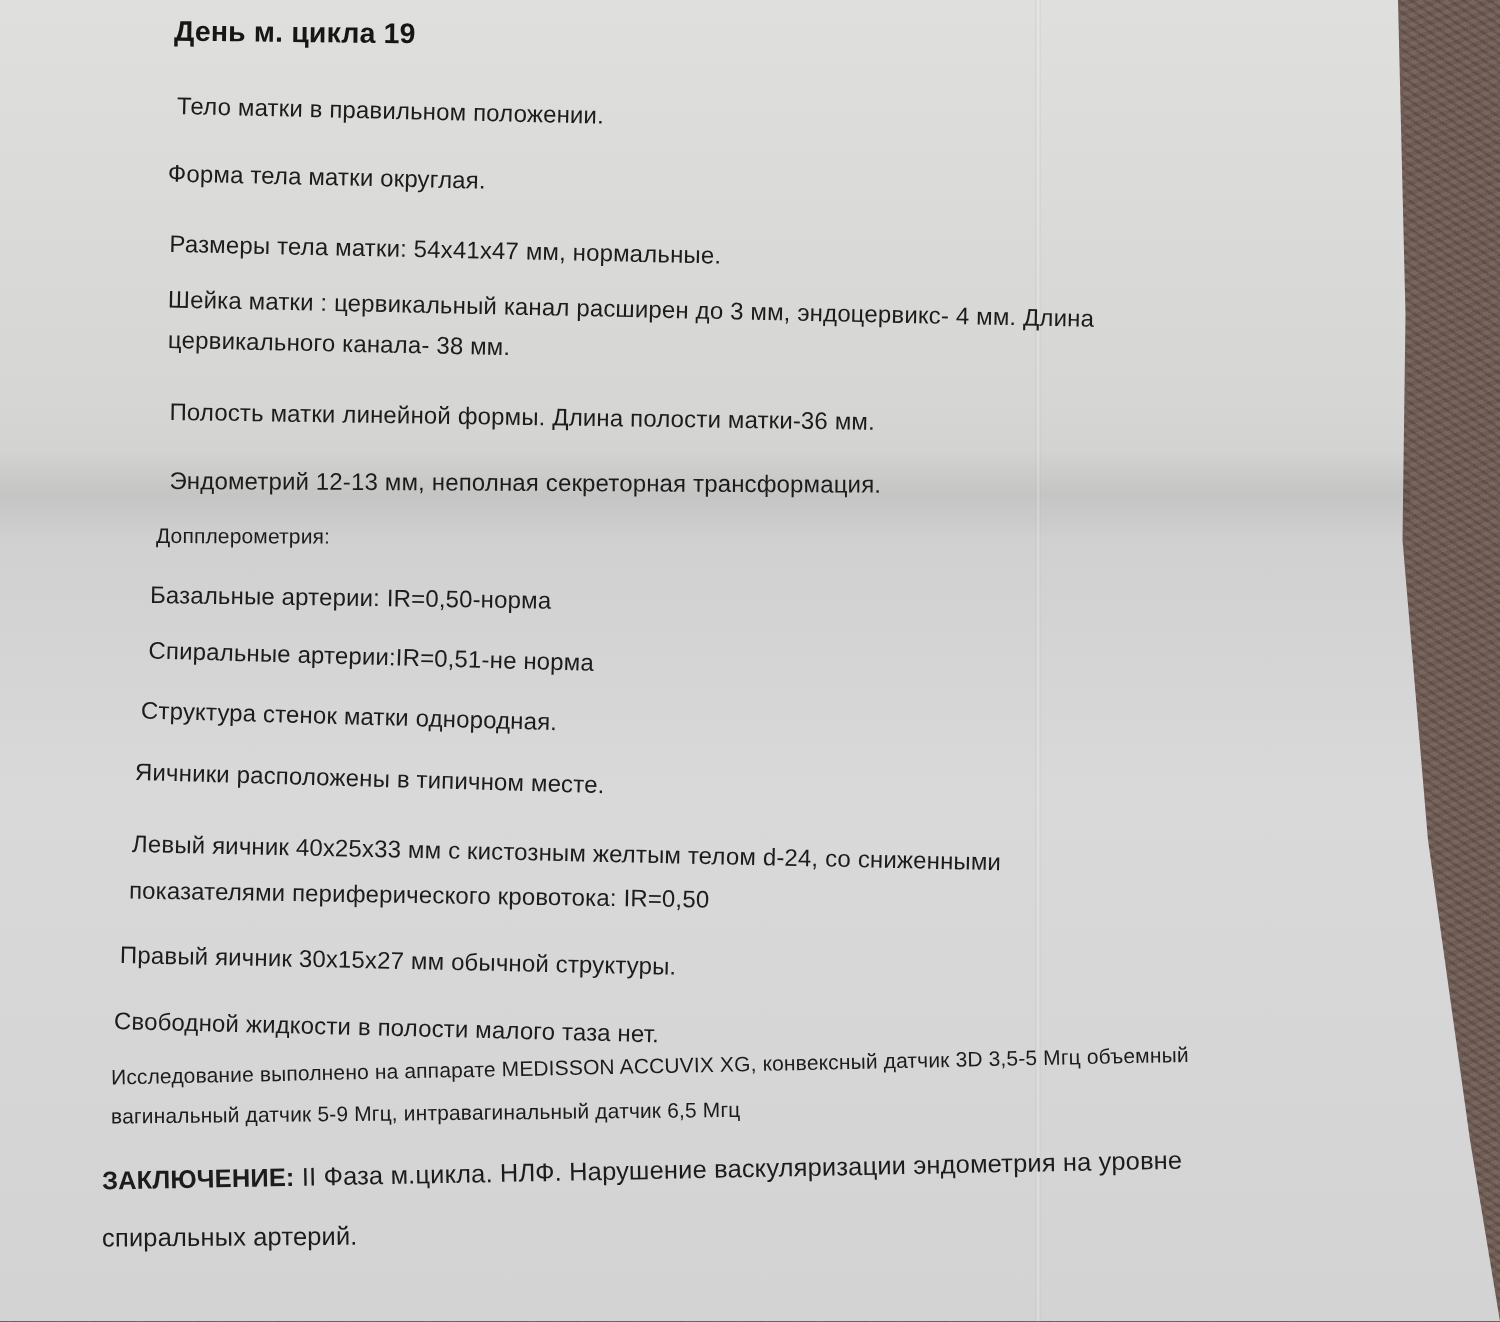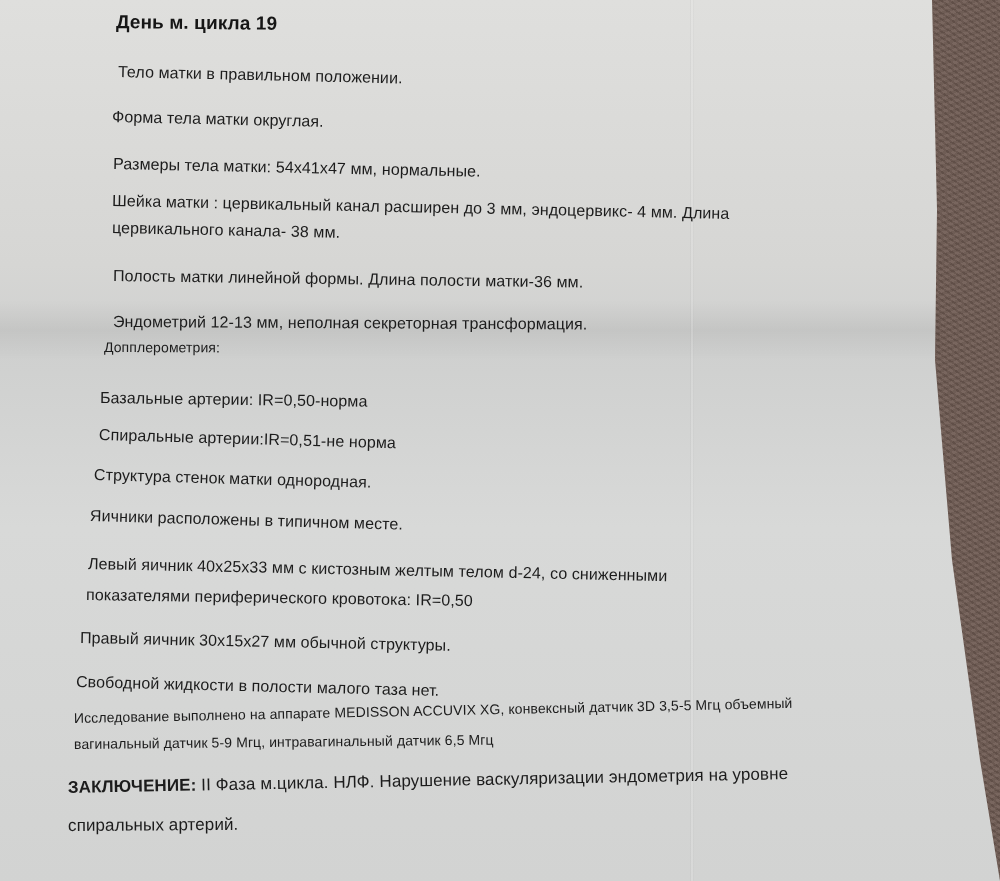--- a/index.html
+++ b/index.html
@@ -54,21 +54,21 @@
 
 <div class="line" style="left:113px; top:155px; transform:rotate(1.2deg); transform-origin:left;">Размеры тела матки: 54х41х47 мм, нормальные.</div>
 
 <div class="line" style="left:112px; top:192px; transform:rotate(1.2deg); transform-origin:left;">Шейка  матки  :  цервикальный  канал  расширен  до   3  мм,  эндоцервикс-  4  мм.  Длина</div>
 <div class="line" style="left:112px; top:219px; transform:rotate(1.2deg); transform-origin:left;">цервикального канала- 38 мм.</div>
 
 <div class="line" style="left:113px; top:267px; transform:rotate(0.8deg); transform-origin:left;">Полость матки линейной формы. Длина полости матки-36 мм.</div>
 
 <div class="line" style="left:113px; top:313px; transform:rotate(0.3deg); transform-origin:left;">Эндометрий 12-13 мм, неполная секреторная трансформация.</div>
 
-<div class="line small" style="left:104px; top:339px; transform:rotate(0.2deg); transform-origin:left;">Допплерометрия:</div>
+<div class="line small" style="left:104px; top:349px; transform:rotate(0.2deg); transform-origin:left;">Допплерометрия:</div>
 
 <div class="line" style="left:100px; top:389px; transform:rotate(0.8deg); transform-origin:left;">Базальные артерии: IR=0,50-норма</div>
 
 <div class="line" style="left:99px; top:426px; transform:rotate(1.6deg); transform-origin:left;">Спиральные артерии:IR=0,51-не норма</div>
 
 <div class="line" style="left:94px; top:466px; transform:rotate(1.6deg); transform-origin:left;">Структура стенок матки   однородная.</div>
 
 <div class="line" style="left:90px; top:507px; transform:rotate(1.6deg); transform-origin:left;">Яичники  расположены  в типичном месте.</div>
 
 <div class="line" style="left:88px; top:555px; transform:rotate(1.2deg); transform-origin:left;">Левый  яичник    40х25х33  мм  с  кистозным  желтым  телом  d-24,  со  сниженными</div>

